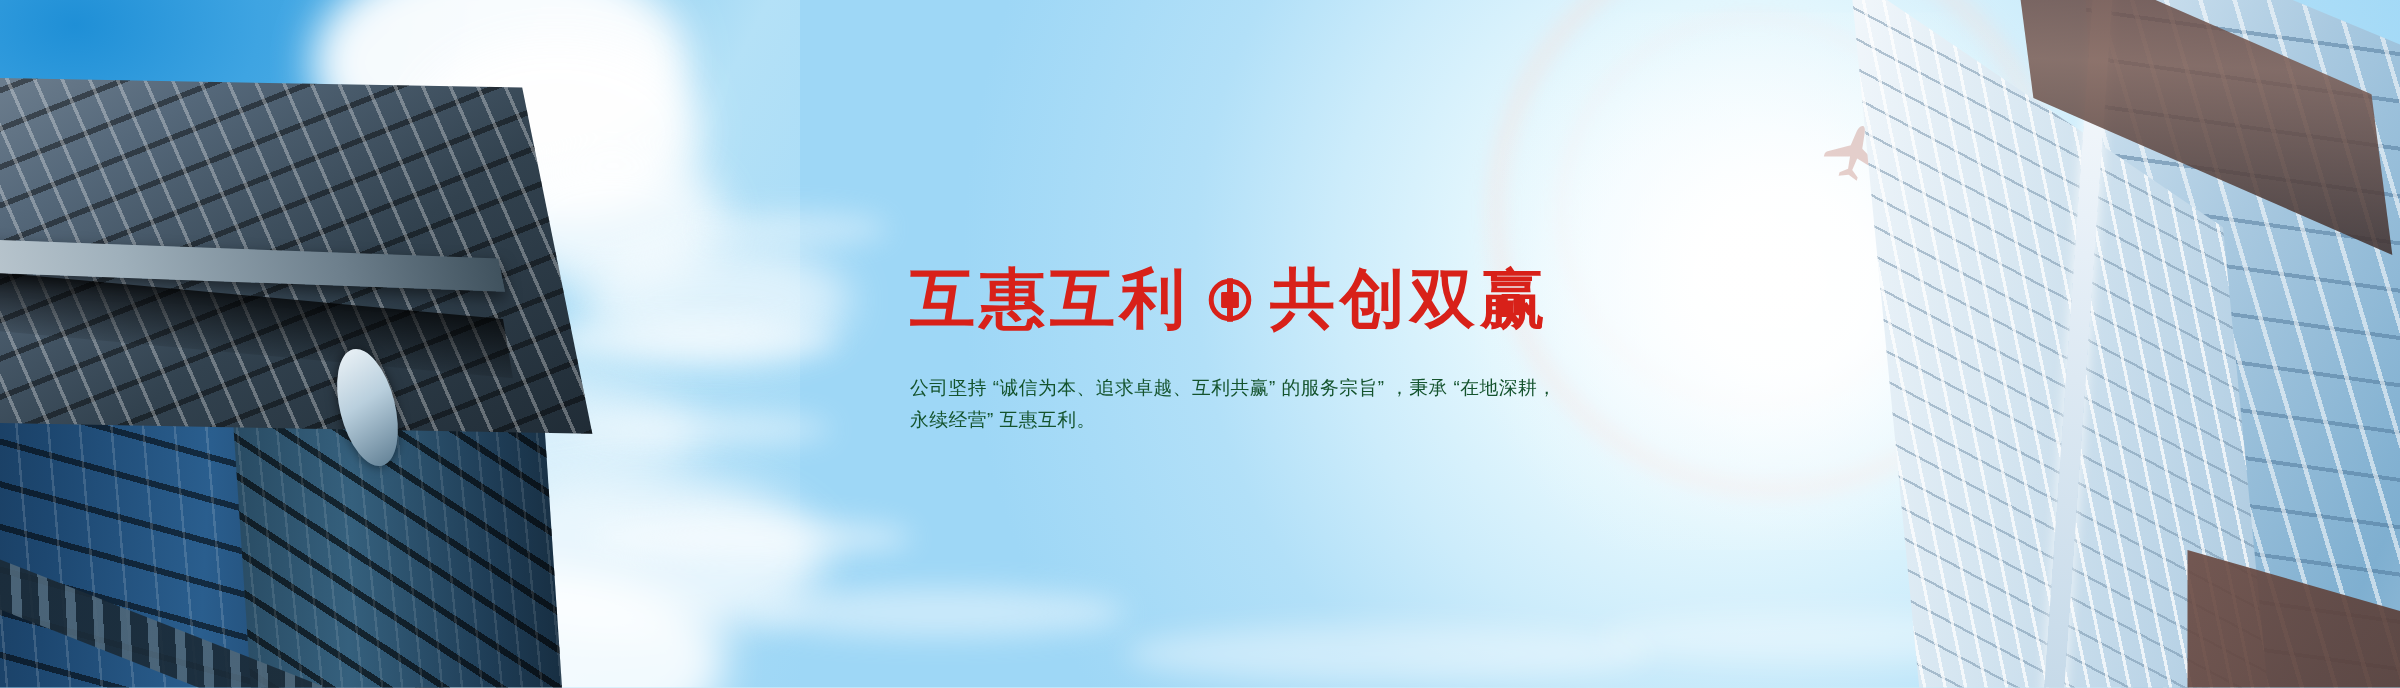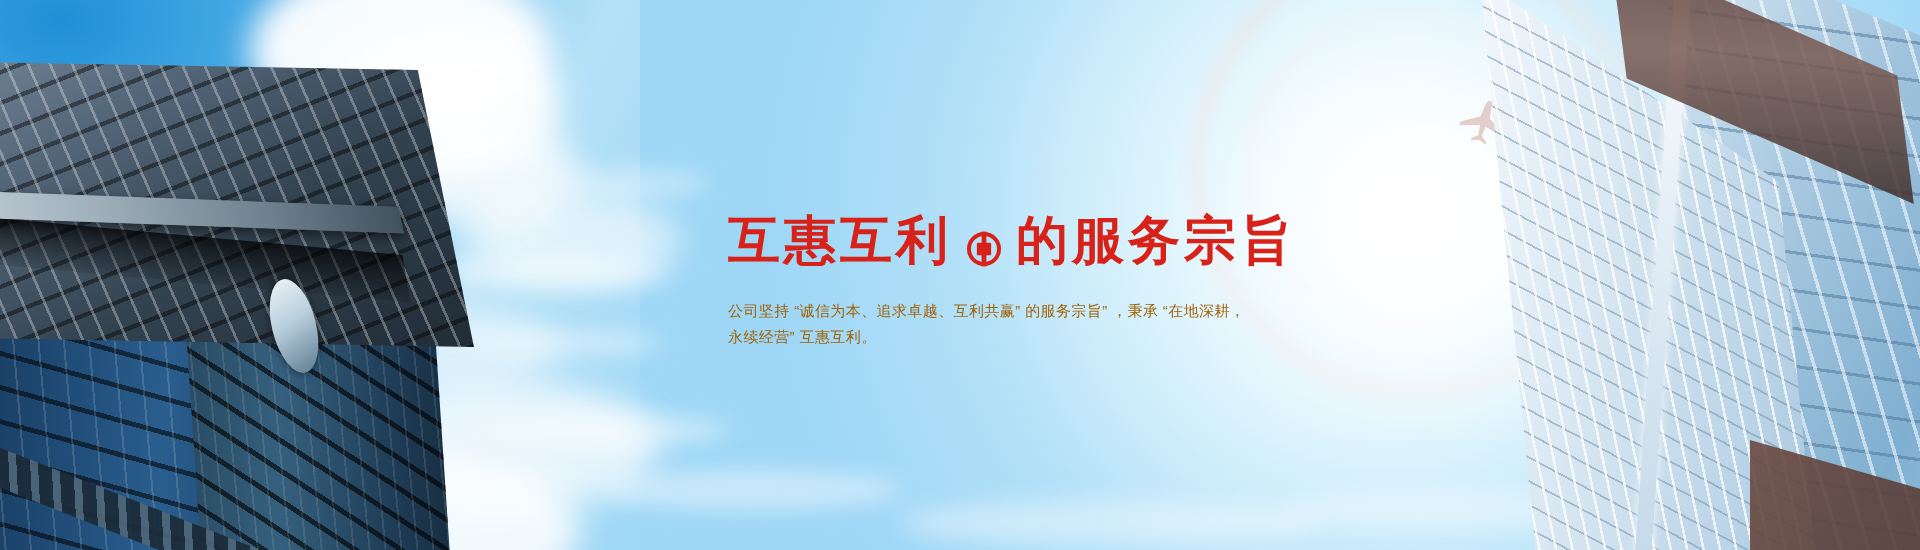--- a/index.html
+++ b/index.html
@@ -93,21 +93,21 @@
   .br-top{position:absolute;left:170px;top:-20px;width:290px;height:120px;
     background:linear-gradient(160deg,#5a3f3c 0%,#7a5b52 40%,#3f2e2b 100%);
     transform:skewY(30deg) rotate(-8deg);transform-origin:top left;opacity:.85;}
   .br-base{position:absolute;left:310px;top:470px;width:260px;height:140px;
     background:linear-gradient(120deg,#6b4a42,#4a332d);
     transform:skewY(16deg);transform-origin:top left;opacity:.9;}
 
   
   .headline{position:absolute;left:728px;top:213px;
     font-size:52px;font-weight:bold;letter-spacing:4px;line-height:1.05;
-    white-space:nowrap;display:flex;align-items:flex-end;gap:13px;}
+    white-space:nowrap;display:flex;align-items:center;gap:13px;}
   .headline .hl-part{display:inline-block;}
   .logo-mark{display:inline-block;width:38px;height:38px;position:relative;flex:0 0 auto;}
   .logo-mark svg{display:block;width:38px;height:38px;}
   .subtitle{position:absolute;left:728px;top:298px;width:560px;
     font-size:15px;line-height:26px;letter-spacing:.4px;}
 </style>
 </head>
 <body>
 
 <div id="banner">
@@ -163,21 +163,21 @@
 
   <div class="headline" style="color: rgb(216, 33, 25);">
     <span class="hl-part">互惠互利</span>
     <span class="logo-mark">
       <svg viewBox="0 0 48 48" aria-hidden="true">
         <circle cx="24" cy="24" r="19" fill="none" stroke="#d82119" stroke-width="5"></circle>
         <rect x="21" y="2" width="6" height="44" fill="#d82119"></rect>
         <rect x="15" y="16" width="18" height="16" rx="1.5" fill="#d82119"></rect>
       </svg>
     </span>
-    <span class="hl-part">的服务宗旨</span>
+    <span class="hl-part">共创双赢</span>
   </div>
 
-  <div class="subtitle" style="color: #a16207;">
+  <div class="subtitle" style="color: #14532d;">
     <div>公司坚持 “诚信为本、追求卓越、互利共赢” 的服务宗旨” ，秉承 “在地深耕，</div>
     <div>永续经营” 互惠互利。</div>
   </div>
 
 </div>
 
 </body></html>

